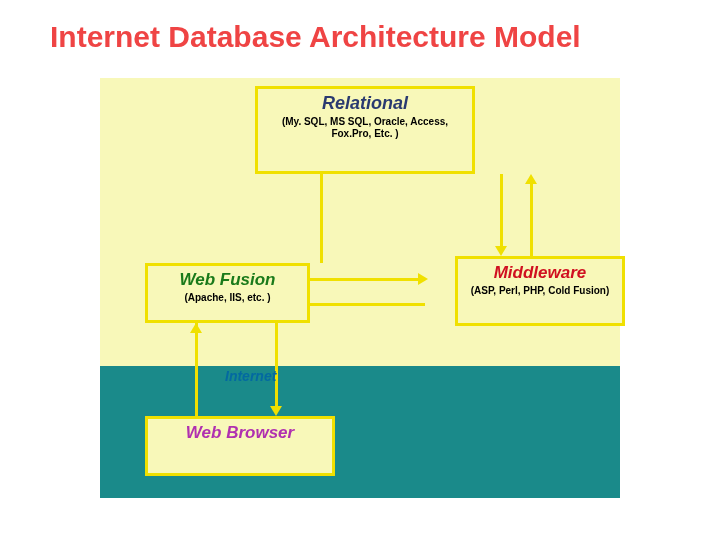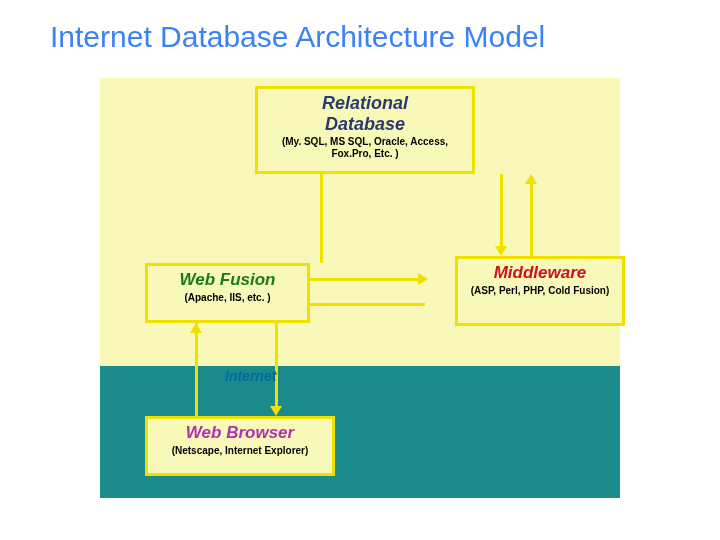--- a/index.html
+++ b/index.html
@@ -9,22 +9,22 @@
     background: #ffffff;
     font-family: Arial, sans-serif;
     position: relative;
     overflow: hidden;
   }
   .title {
     position: absolute;
     top: 20px;
     left: 50px;
     font-size: 30px;
-    color: #3b82f6;
-    font-weight: normal;
+    color: #ef4444;
+    font-weight: bold;
   }
   .diagram-area {
     position: absolute;
     top: 78px;
     left: 100px;
     width: 520px;
     height: 420px;
   }
   .bg-top {
     position: absolute;
@@ -109,38 +109,36 @@
 
 <div class="title">Internet Database Architecture Model</div>
 
 <div class="diagram-area">
   <div class="bg-top"></div>
   <div class="bg-bottom"></div>
 
   <div class="box db-box">
     <div class="box-title">
       <span>Relational</span><br>
-      <span>Database</span>
     </div>
     <div class="box-sub">(My. SQL, MS SQL, Oracle, Access, Fox.Pro, Etc. )</div>
   </div>
 
   <div class="box ws-box">
     <div class="box-title">Web Fusion</div>
     <div class="box-sub">(Apache, IIS, etc. )</div>
   </div>
 
   <div class="box mw-box">
     <div class="box-title">Middleware</div>
     <div class="box-sub">(ASP, Perl, PHP, Cold Fusion)</div>
   </div>
 
   <div class="box wb-box">
     <div class="box-title">Web Browser</div>
-    <div class="box-sub">(Netscape, Internet Explorer)</div>
   </div>
 
   <div class="internet-label">Internet</div>
 
   <div class="connector" style="top:96px; left:400px; width:3px; height:72px;"></div>
   <div class="arrowhead down" style="top:168px; left:395px;"></div>
   <div class="connector" style="top:106px; left:430px; width:3px; height:72px;"></div>
   <div class="arrowhead up" style="top:96px; left:425px;"></div>
 
   <div class="connector" style="top:96px; left:220px; width:3px; height:89px;"></div>

